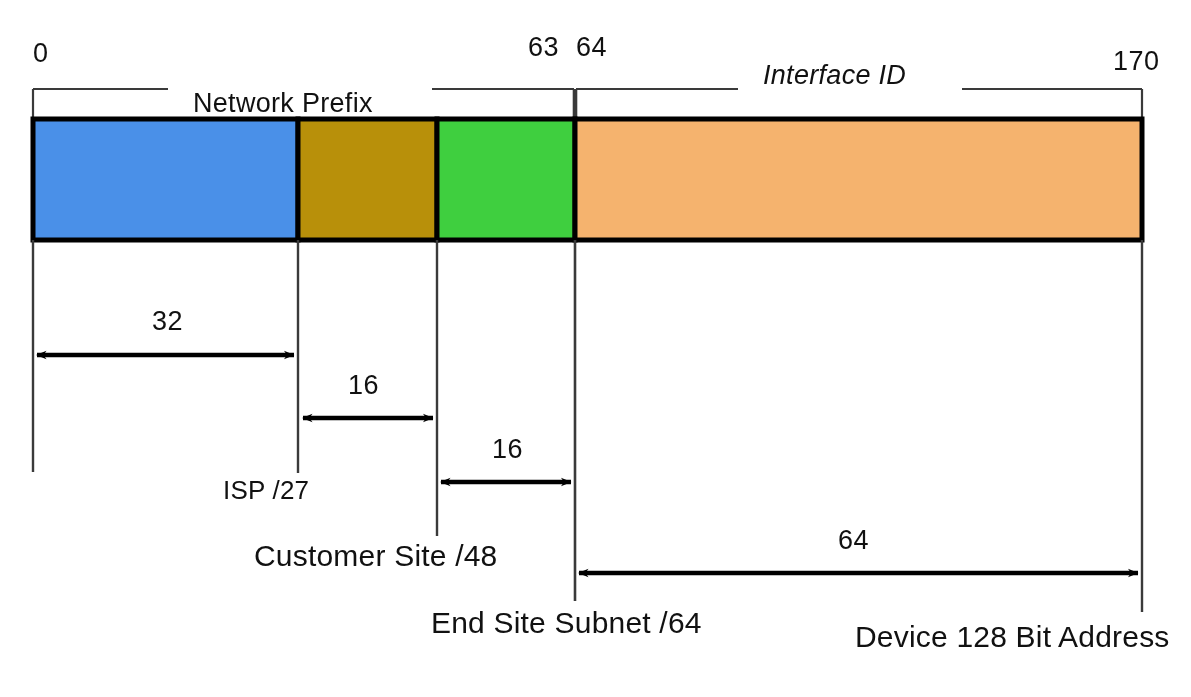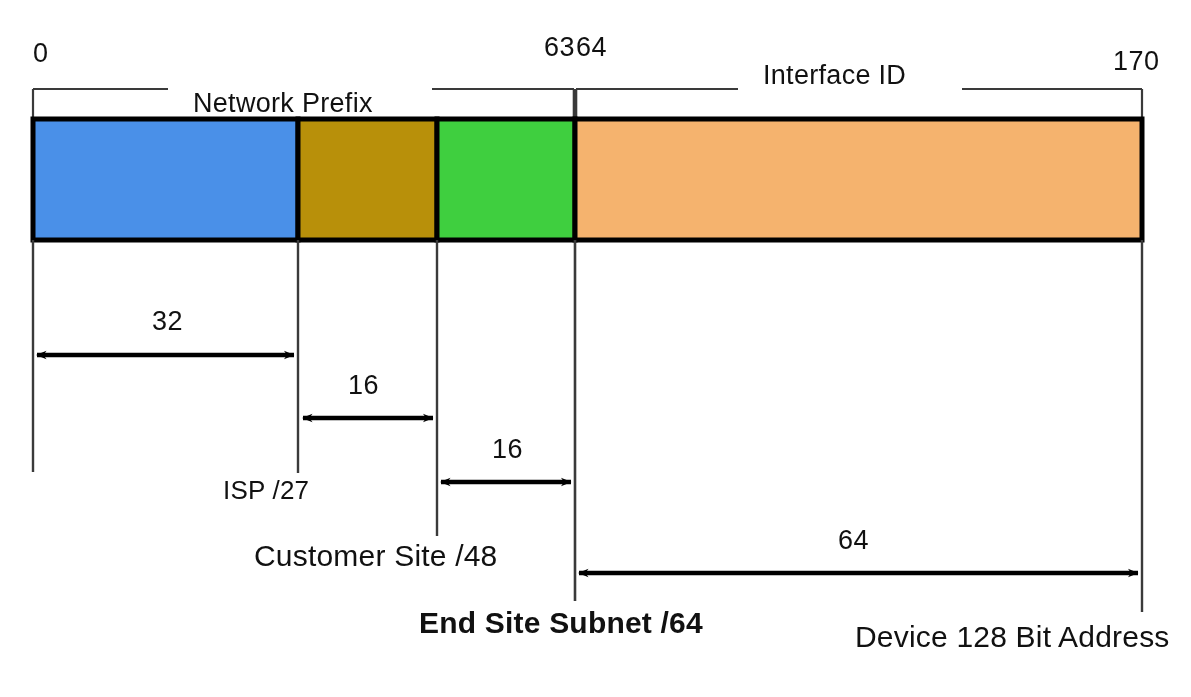--- a/index.html
+++ b/index.html
@@ -101,30 +101,30 @@
 
     <g stroke="#000000" stroke-width="4.6" marker-start="url(#arrowStart)" marker-end="url(#arrowEnd)">
       <line x1="37" y1="355" x2="294" y2="355"></line>
       <line x1="303" y1="418" x2="433" y2="418"></line>
       <line x1="441" y1="482" x2="571" y2="482"></line>
       <line x1="579" y1="573" x2="1138" y2="573"></line>
     </g>
   </svg>
 
   <div class="lbl scale-num" style="left:33px;  top:40px;">0</div>
-  <div class="lbl scale-num" style="left:544px; top:34px;">63</div>
+  <div class="lbl scale-num" style="left:528px; top:34px;">63</div>
   <div class="lbl scale-num" style="left:576px; top:34px;">64</div>
   <div class="lbl scale-num" style="left:1113px;top:48px;">170</div>
 
   <div class="lbl section-title" style="left:193px; top:62px;margin-top:28px;">Network Prefix</div>
-  <div class="lbl section-title" style="left:763px; top:62px;">Interface ID</div>
+  <div class="lbl section-title" style="left:763px; top:62px;font-style:italic;">Interface ID</div>
 
   <div class="lbl measure-num" style="left:152px; top:308px;">32</div>
   <div class="lbl measure-num" style="left:348px; top:372px;">16</div>
   <div class="lbl measure-num" style="left:492px; top:436px;">16</div>
   <div class="lbl measure-num" style="left:838px; top:527px;">64</div>
 
   <div class="lbl caption-small" style="left:223px; top:477px;">ISP /27</div>
   <div class="lbl caption" style="left:254px; top:541px;">Customer Site /48</div>
-  <div class="lbl caption" style="left:419px; top:608px;font-weight:bold;">End Site Subnet /64</div>
+  <div class="lbl caption" style="left:431px; top:608px;">End Site Subnet /64</div>
   <div class="lbl caption" style="left:855px; top:622px;text-align:center;">Device 128 Bit Address</div>
 
 </div>
 
 </body></html>

